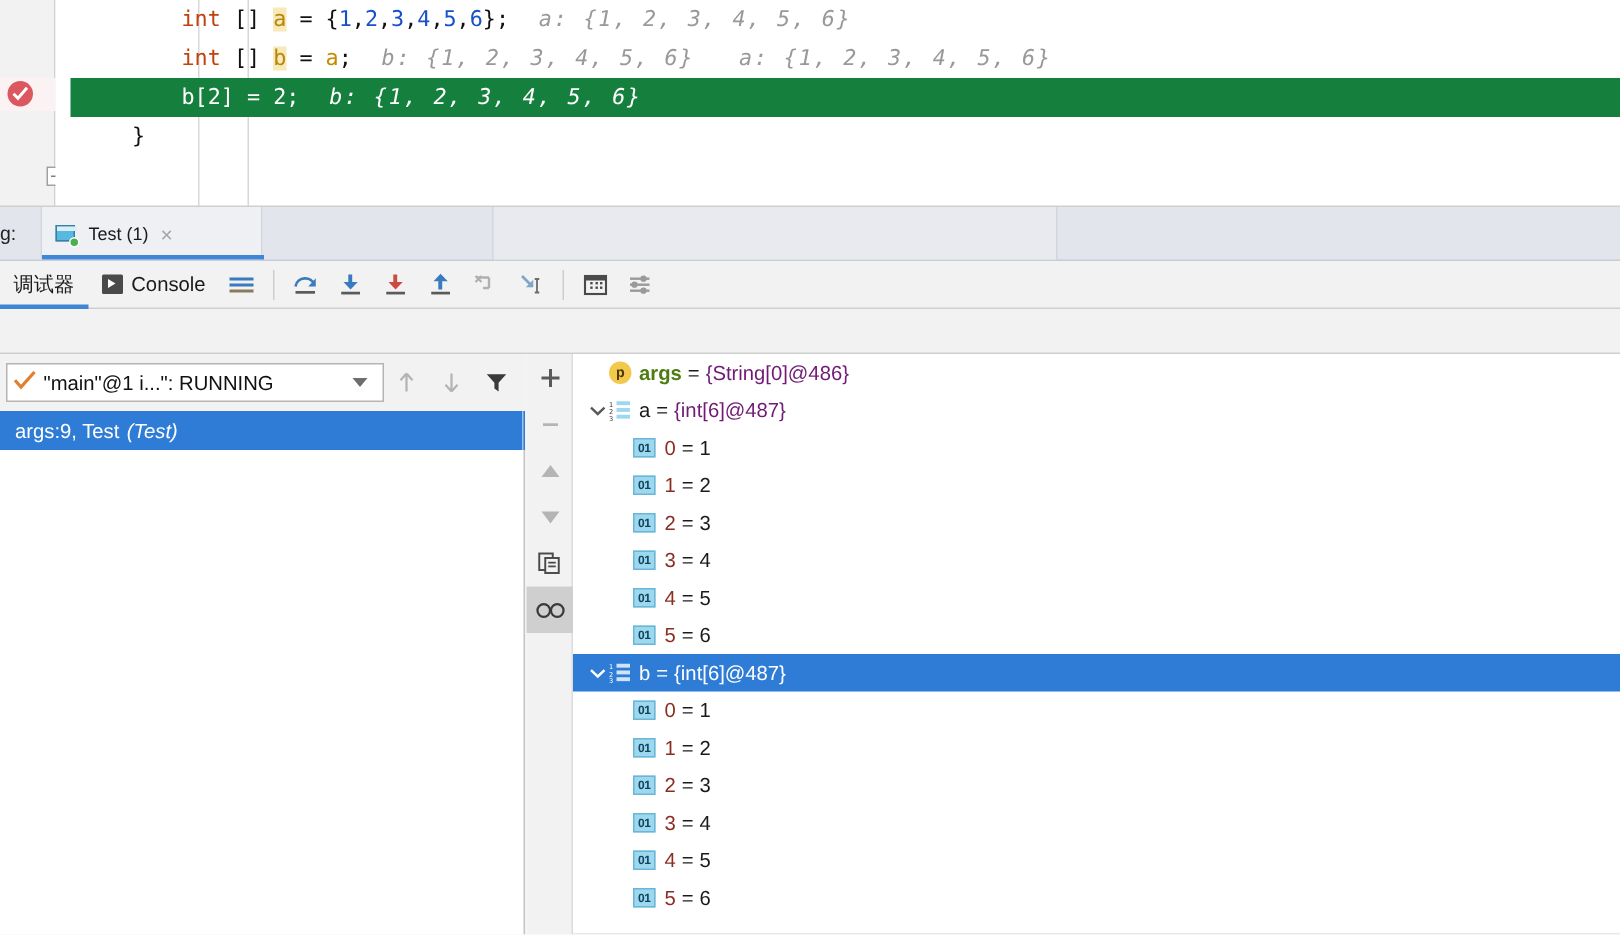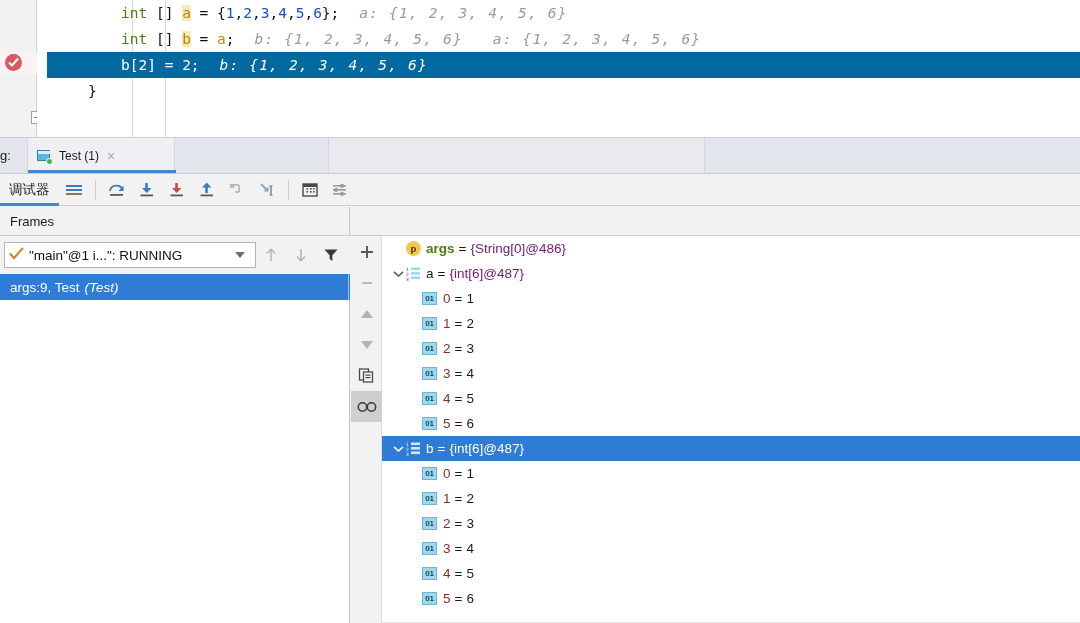--- a/index.html
+++ b/index.html
@@ -50,25 +50,25 @@
     position: absolute; left: 44px; top: 0; right: 0; height: 138px;
     font-family: "DejaVu Sans Mono", monospace;
     font-size: 14.5px;
     line-height: 26px;
   }
   .cline {
     position: relative; height: 26px; white-space: pre;
     padding-left: 77px;
     color: #000000;
   }
-  .cline.sel { background: #0369a1; color: #ffffff; }
+  .cline.sel { background: #15803d; color: #ffffff; }
   .cline.sel .kw, .cline.sel .num, .cline.sel .ident,
   .cline.sel .hint, .cline.sel .plain { color: #ffffff; }
 
-  .kw { color: #4d7c0f; }
+  .kw { color: #c2410c; }
   .num { color: #1750c8; }
   .ident { color: #b8860b; background: #f7e9b8; }
   .ident-plain { color: #c58c00; }
   .plain { color: #111111; }
   .hint {
     color: #999999; font-style: italic;
     font-family: "DejaVu Sans Mono", monospace;
     letter-spacing: 1.2px;
     text-align: right;
   }
@@ -307,20 +307,24 @@
         <span class="tab-run-title">Test (1)</span>
         <span class="tab-close">×</span>
         <div class="under"></div>
       </div>
     </div>
 
     <div class="dbgbar">
       <div class="dbg-tab active">
         <span>调试器</span>
       </div>
+      <div class="dbg-tab">
+        <span class="console-icon"></span>
+        <span>Console</span>
+      </div>
 
       <div class="tb-btn">
         <svg width="18" height="14" viewBox="0 0 18 14" aria-hidden="true">
           <rect x="1" y="2" width="16" height="2" fill="#3a7bbf"></rect>
           <rect x="1" y="6" width="16" height="2" fill="#3a7bbf"></rect>
           <rect x="1" y="10" width="16" height="2" fill="#8a7a5a"></rect>
         </svg>
       </div>
       <div class="tb-sep"></div>
 
@@ -384,23 +388,20 @@
           <rect x="2" y="3" width="13" height="1.6" fill="#9a9a9a"></rect>
           <rect x="2" y="7" width="13" height="1.6" fill="#9a9a9a"></rect>
           <rect x="2" y="11" width="13" height="1.6" fill="#9a9a9a"></rect>
           <circle cx="11" cy="3.8" r="2.1" fill="#9a9a9a"></circle>
           <circle cx="5" cy="7.8" r="2.1" fill="#9a9a9a"></circle>
           <circle cx="11" cy="11.8" r="2.1" fill="#9a9a9a"></circle>
         </svg>
       </div>
     </div>
 
-    <div class="hdr-frames">
-      <span>Frames</span>
-    </div>
     <div class="hdr-line"></div>
 
     <div class="frames">
       <div class="frames-toolbar">
         <div class="thread-combo">
           <span class="thread-check">
             <svg width="15" height="13" viewBox="0 0 15 13" aria-hidden="true">
               <path d="M1 6.5 L5 11 L14 1" stroke="#e08030" stroke-width="2.2" fill="none"></path>
             </svg>
           </span>

